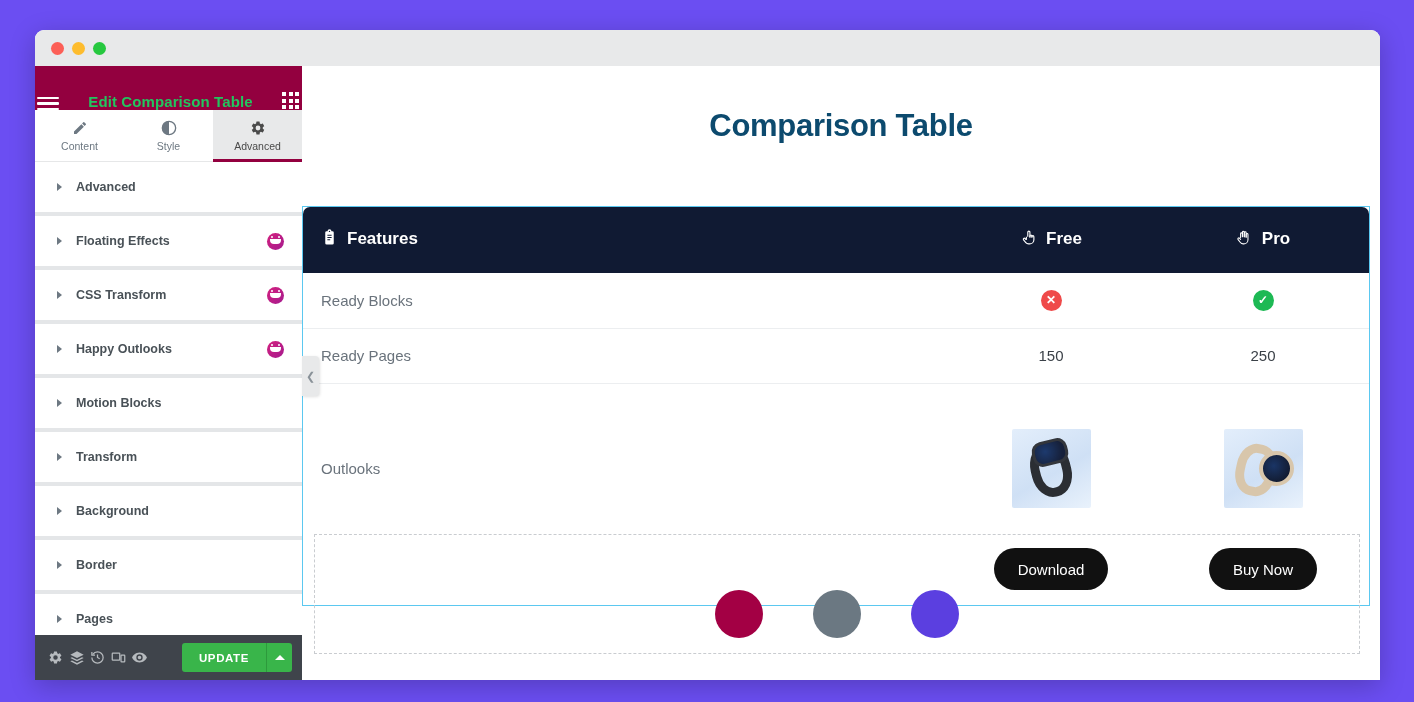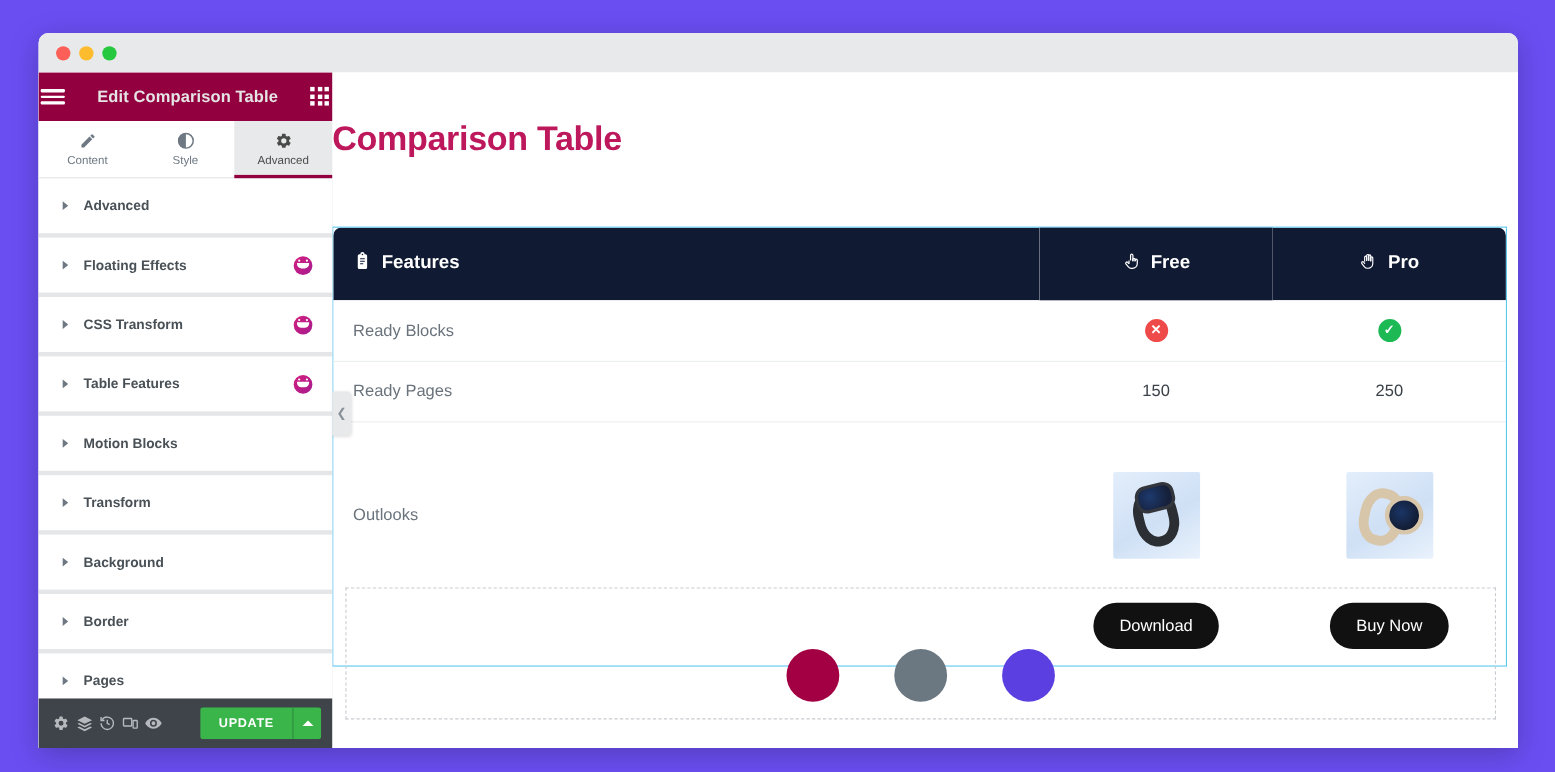--- a/index.html
+++ b/index.html
@@ -60,23 +60,23 @@
     background: #f1f2f3;
     display: flex;
     flex-direction: column;
     position: relative;
     z-index: 4;
   }
 
   #panel-header {
     height: 44px;
     background: #93003f;
-    color: #e5e5e5;
-    display: flex;
-    align-items: center;
+    color: #22c55e;
+    display: flex;
+    align-items: flex-end;
     padding: 0 2px;
     flex: 0 0 44px;
   }
   #panel-title {
     flex: 1;
     text-align: center;
     font-size: 15px;
     font-weight: 700;
     letter-spacing: 0.1px;
   }
@@ -244,24 +244,24 @@
 
   
   #canvas {
     flex: 1;
     background: #ffffff;
     position: relative;
     overflow: hidden;
   }
 
   #page-title {
-    text-align: left;
+    text-align: center;
     font-size: 31px;
     font-weight: 700;
-    color: #be185d;
+    color: #0c4a6e;
     margin-top: 42px;
     letter-spacing: -0.3px;
   }
 
   
   #widget {
     position: absolute;
     left: 0;
     top: 140px;
     width: 1068px;
@@ -476,21 +476,21 @@
           <span class="acc-label">Floating Effects</span>
           <span class="pro-badge"></span>
         </div>
         <div class="acc-item">
           <span class="acc-arrow"></span>
           <span class="acc-label">CSS Transform</span>
           <span class="pro-badge"></span>
         </div>
         <div class="acc-item">
           <span class="acc-arrow"></span>
-          <span class="acc-label">Table Features</span>
+          <span class="acc-label">Happy Outlooks</span>
           <span class="pro-badge"></span>
         </div>
         <div class="acc-item">
           <span class="acc-arrow"></span>
           <span class="acc-label">Motion Blocks</span>
         </div>
         <div class="acc-item">
           <span class="acc-arrow"></span>
           <span class="acc-label">Transform</span>
         </div>

